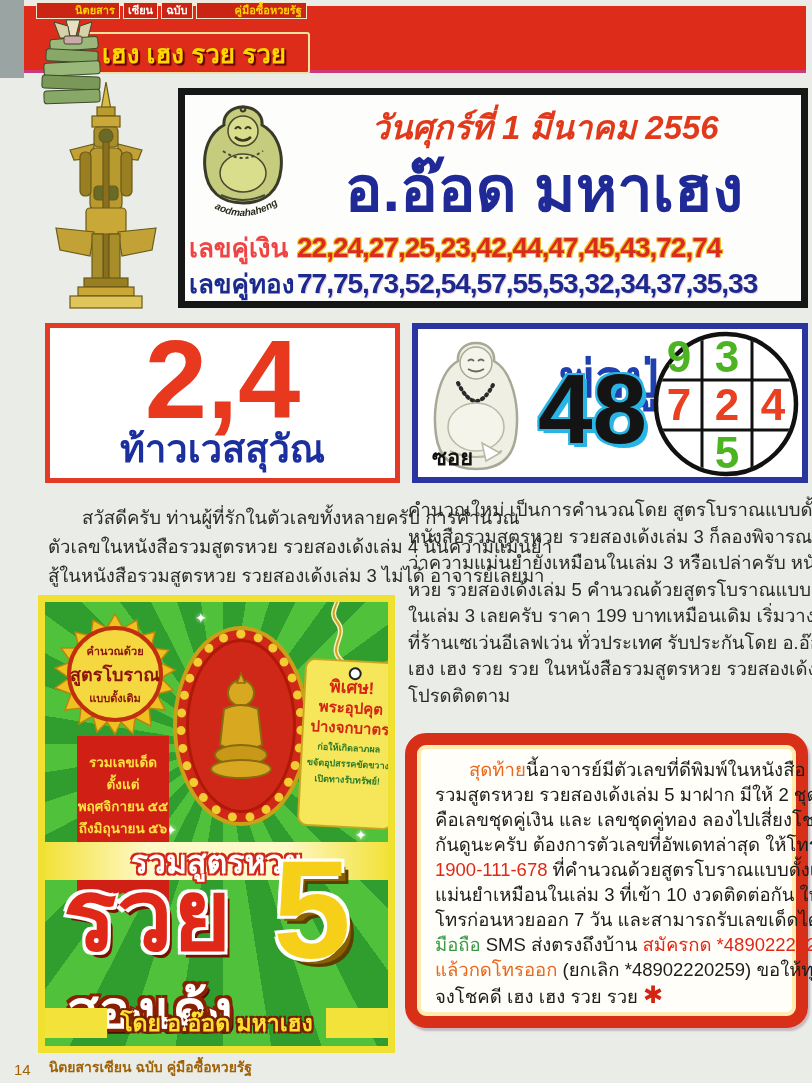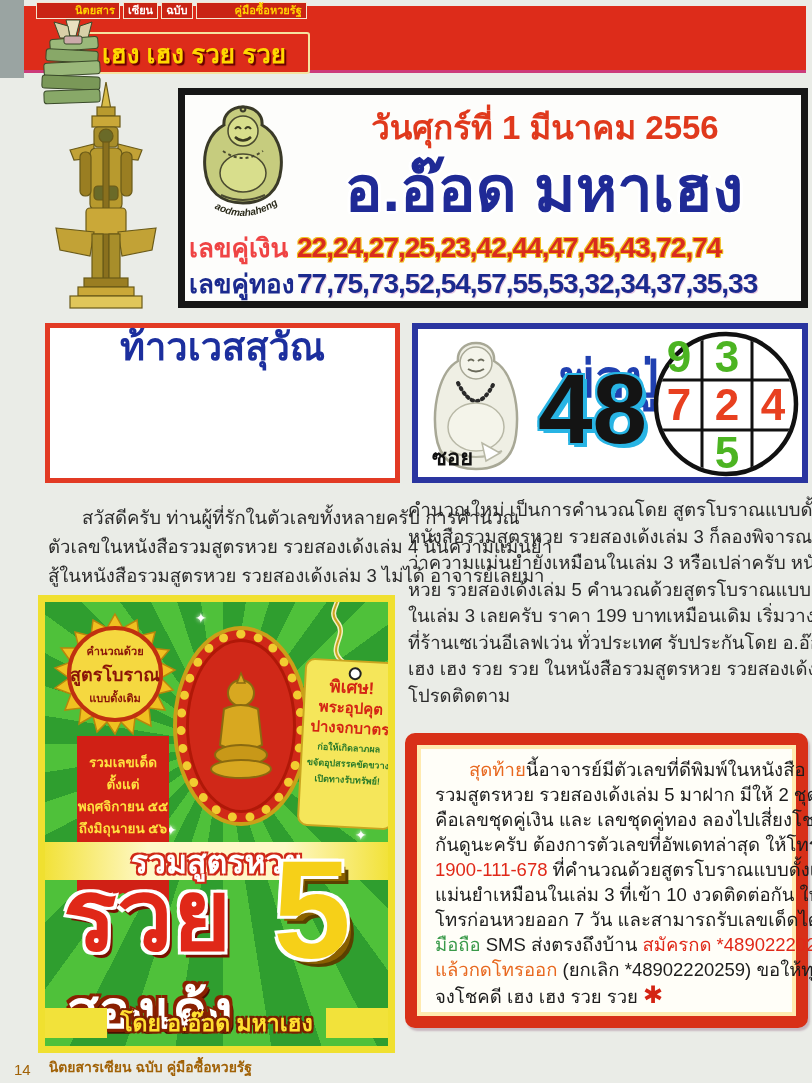--- a/index.html
+++ b/index.html
@@ -24,21 +24,21 @@
   .slogan-box{left:78px;top:32px;width:228px;height:38px;border:2px solid #f5e2a0;border-radius:3px;display:flex;align-items:center;justify-content:center;background:#dd2c1a;}
   .slogan{color:#ffd800;font-size:26px;font-weight:bold;text-shadow:1px 1px 0 #7a0000,2px 2px 1px #5a0000;white-space:nowrap;}
   .money-icon{left:36px;top:18px;z-index:6;}
 
   
   .statue{left:50px;top:80px;}
 
   
   .header-box{left:178px;top:88px;width:630px;height:220px;background:#fdfdfb;border:7px solid #161616;box-sizing:border-box;}
   .logo{left:8px;top:6px;}
-  .hdr-date{left:110px;top:6px;width:500px;text-align:center;color:#e0391c;font-size:33px;font-weight:bold;white-space:nowrap;}
+  .hdr-date{left:110px;top:6px;width:500px;text-align:center;color:#e0391c;font-size:33px;font-weight:bold;white-space:nowrap;font-style:italic;}
   .hdr-name{left:104px;top:44px;width:510px;text-align:center;color:#1f2a96;font-size:63px;font-weight:bold;white-space:nowrap;
     text-shadow:-2px -2px 0 #fff,2px -2px 0 #fff,-2px 2px 0 #fff,2px 2px 0 #fff,0 3px 0 #fff,3px 0 0 #fff,-3px 0 0 #fff,0 -3px 0 #fff;}
   .numrows{left:4px;right:4px;bottom:2px;}
   .numrow{display:flex;align-items:baseline;white-space:nowrap;height:36px;}
   .numrow .lbl{font-size:26px;font-weight:bold;width:108px;flex:none;}
   .numrow .nums{font-size:28px;font-weight:bold;letter-spacing:-1px;}
   .row-silver .lbl{color:#ef4444;}
   .row-silver .nums{color:#d92b1e;text-shadow:1px 1px 0 #f0c020,-1px -1px 0 #f0c020,1px -1px 0 #f0c020,-1px 1px 0 #f0c020;}
   .row-gold .lbl{color:#1b2a8e;}
   .row-gold .nums{color:#1b2a8e;text-shadow:1px 1px 0 #e8c8e0;}
@@ -96,21 +96,21 @@
   .title-num{left:228px;top:238px;color:#f6d018;font-size:140px;font-weight:bold;line-height:140px;
     text-shadow:-3px -3px 0 #fff,3px -3px 0 #fff,-3px 3px 0 #fff,4px 5px 0 #8a6000,7px 8px 0 #5a4000;}
   .title-sub{left:22px;top:366px;color:#fff;font-size:52px;font-weight:bold;
     text-shadow:-3px -3px 0 #8a2000,3px -3px 0 #8a2000,-3px 3px 0 #8a2000,3px 3px 0 #8a2000,4px 5px 0 #4a1000;}
   .byline-stripe{left:0;bottom:8px;width:100%;height:30px;display:flex;align-items:center;justify-content:center;
     background:linear-gradient(90deg,#f2e23a 0 18%,transparent 18% 82%,#f2e23a 82%);}
   .byline{color:#ffe030;font-size:23px;font-weight:bold;text-shadow:-2px -2px 0 #7a2000,2px -2px 0 #7a2000,-2px 2px 0 #7a2000,2px 2px 0 #7a2000;}
 
   
   .promo{left:405px;top:733px;width:403px;height:295px;box-sizing:border-box;background:#fffef8;
-    border:12px solid #d83018;border-radius:10px;box-shadow:inset 0 0 0 4px #ffeab0,2px 3px 2px #c8b8c0;
+    border:12px solid #d83018;border-radius:21px;box-shadow:inset 0 0 0 4px #ffeab0,2px 3px 2px #c8b8c0;
     padding:12px 16px 0 18px;}
   .pline{font-size:18.5px;line-height:25px;color:#1c1c1c;white-space:nowrap;font-weight:500;}
   .pline .org{color:#e8681f;}
   .pline .red{color:#e02818;}
   .pline .grn{color:#3a9a4a;}
   .pline .star{color:#d42414;font-size:24px;font-weight:bold;}
 
   
   .footer{left:14px;top:1056px;display:flex;gap:18px;align-items:flex-end;color:#a16207;}
   .footer .pg{font-size:15px;}
@@ -202,20 +202,21 @@
         <span class="nums">22,24,27,25,23,42,44,47,45,43,72,74</span>
       </div>
       <div class="numrow row-gold">
         <span class="lbl">เลขคู่ทอง</span>
         <span class="nums">77,75,73,52,54,57,55,53,32,34,37,35,33</span>
       </div>
     </div>
   </div>
 
   <div class="abs left-box">
+    <div class="big-pair">2,4</div>
     <div class="left-caption">ท้าวเวสสุวัณ</div>
   </div>
 
   <div class="abs right-box">
     <div class="abs porcelain">
       <svg width="112" height="142" viewBox="0 0 112 142">
         <path d="M56,8 C68,8 75,16 74,26 C92,36 100,70 96,100 C93,124 78,134 56,134 C34,134 19,124 16,100 C12,70 20,36 38,26 C37,16 44,8 56,8 Z" fill="#efefe4" stroke="#a8a896" stroke-width="2.5"></path>
         <circle cx="56" cy="28" r="16" fill="#f4f4ea" stroke="#a8a896" stroke-width="1.5"></circle>
         <path d="M48,26 q3,-3 6,0 M58,26 q3,-3 6,0" fill="none" stroke="#6a6a5a" stroke-width="1.8"></path>
         <path d="M48,34 q8,5 16,0" fill="none" stroke="#6a6a5a" stroke-width="2"></path>

